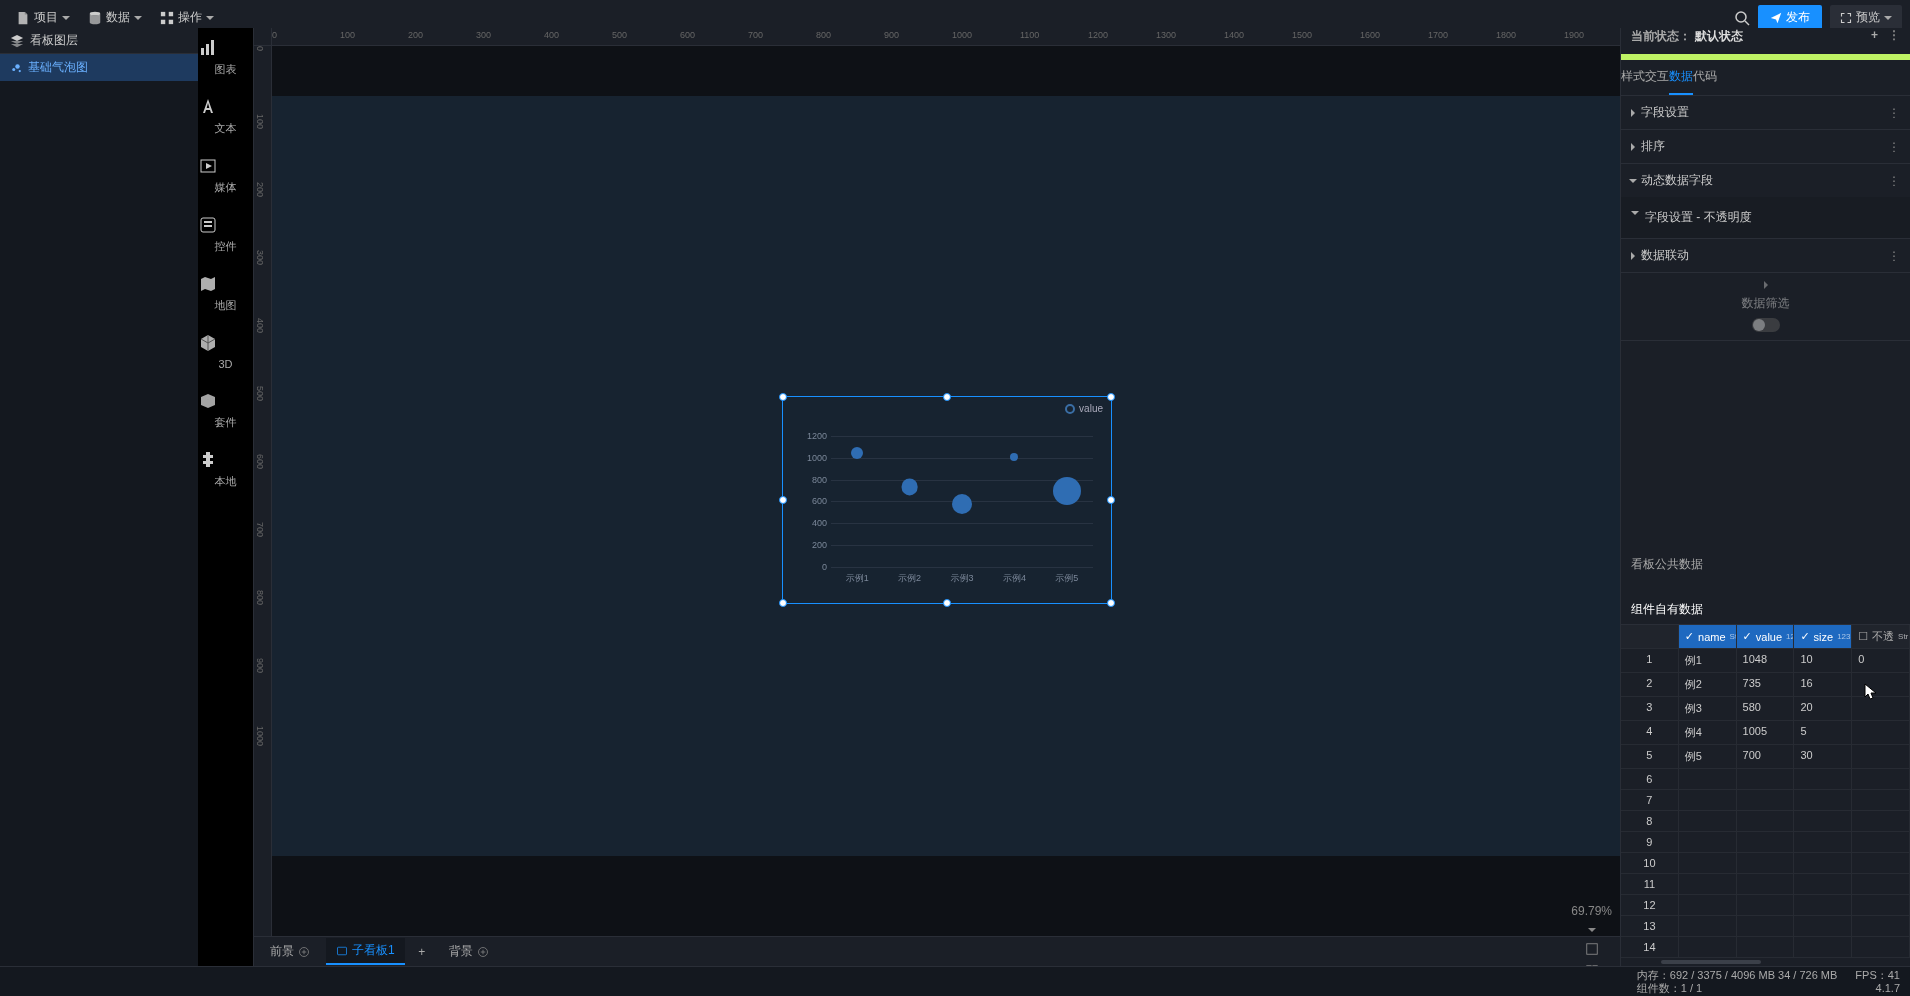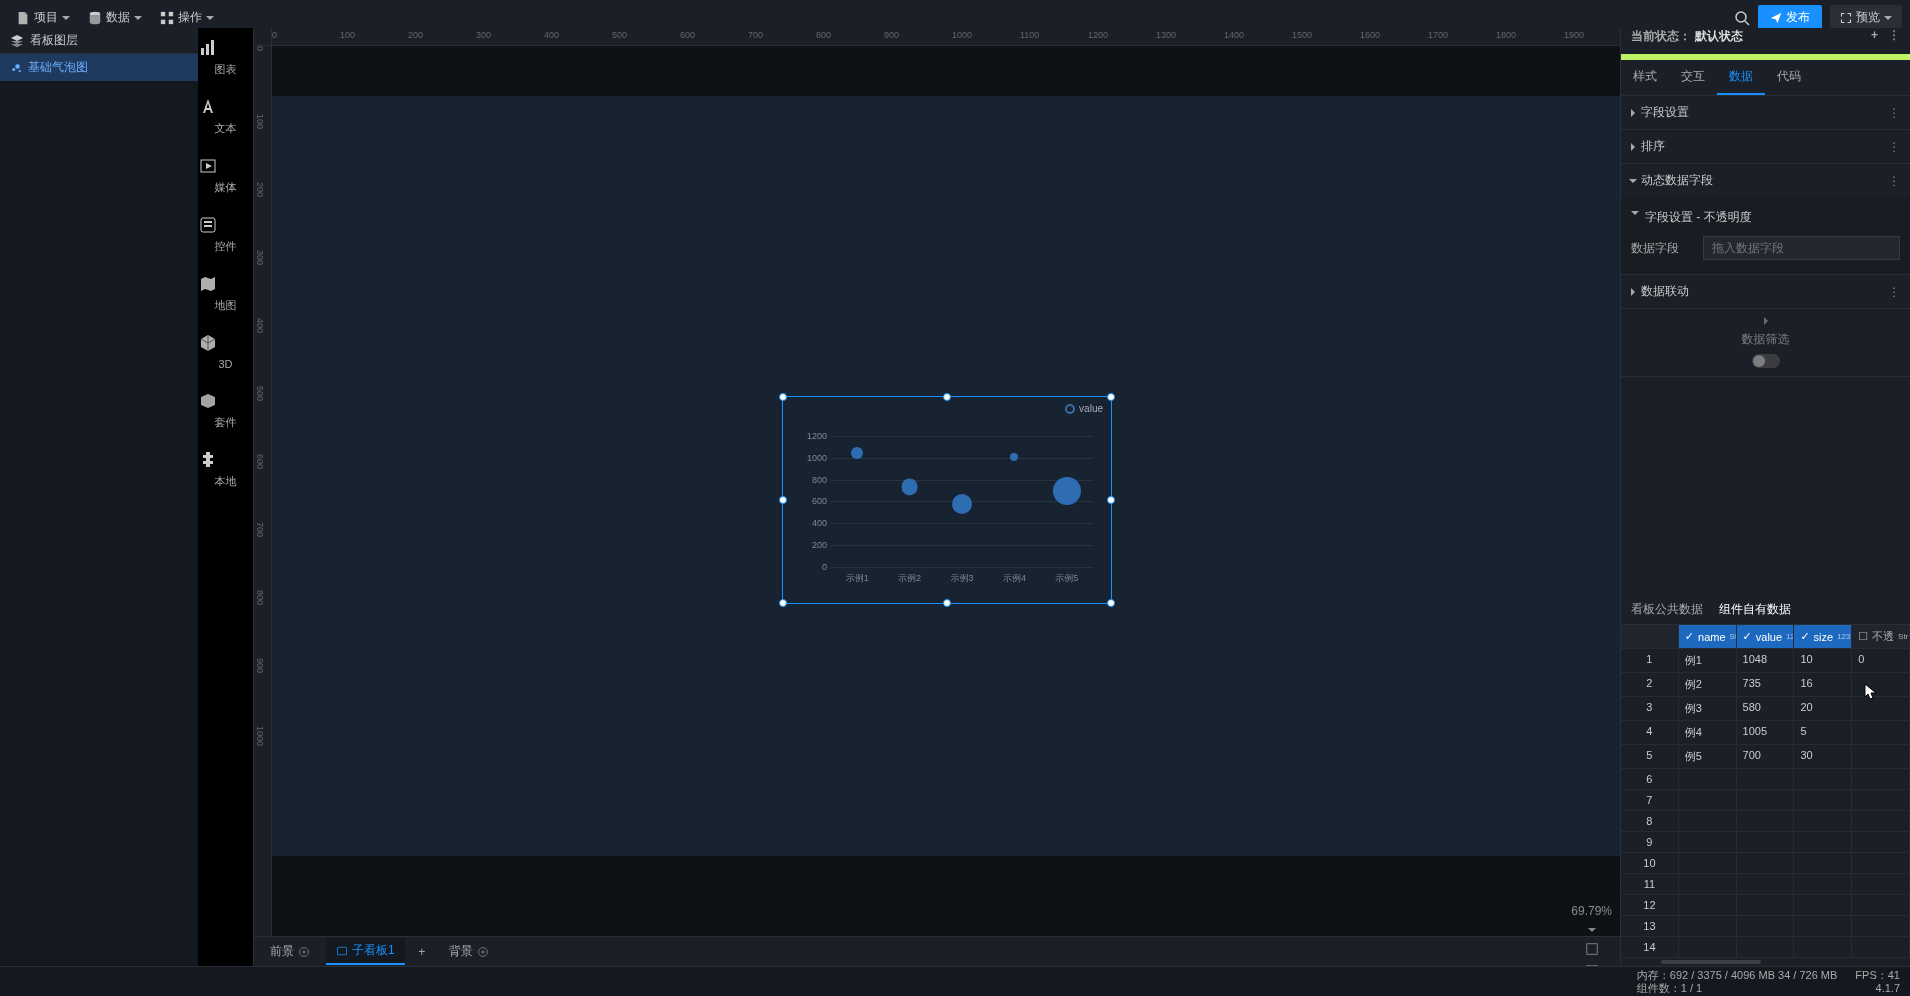--- a/index.html
+++ b/index.html
@@ -296,21 +296,21 @@
   font-weight: bold;
 }
 .state-label { color: #aaa; }
 .state-value { color: #ddd; margin-left: 4px; flex: 1; }
 .state-add { color: #aaa; cursor: pointer; padding: 0 4px; }
 .rp-tabs {
   display: flex;
   border-bottom: 1px solid #2a2e37;
 }
 .rp-tab {
-  padding: 8px 12px;
+  padding: 8px 0;
   cursor: pointer;
   color: #aaa;
 }
 .rp-tab.active { color: #1890ff; border-bottom: 2px solid #1890ff; }
 .rp-section {
   border-bottom: 1px solid #2a2e37;
 }
 .rp-section-head {
   display: flex;
   align-items: center;
@@ -363,20 +363,21 @@
 }
 .panel-flex-space { flex: 1; }
 .rp-disabled { opacity: 0.55; flex-direction: column; }
 
 
 .data-tabs {
   display: flex;
   padding: 6px 10px 0;
   gap: 16px;
   border-bottom: 1px solid #2a2e37;
+  flex-direction: column;
 }
 .data-tab { padding: 6px 0; color: #aaa; cursor: pointer; }
 .data-tab.active { color: #fff; }
 .data-grid {
   flex-shrink: 0;
   overflow: auto;
 }
 .dg-row { display: flex; }
 .dg-hcell, .dg-cell {
   border-right: 1px solid #272b33;
@@ -763,24 +764,20 @@
     </div>
     <div class="rp-subsection">
       <div class="rp-sub-head">
         <span>
             <svg width="8" height="8" viewBox="0 0 8 8">
               <path fill="#aaa" d="M0 2l4 4 4-4z"></path>
             </svg>
           </span>
         <span>字段设置 - 不透明度</span>
       </div>
-      <div class="rp-field-row">
-        <span class="rp-field-label">数据字段</span>
-        <input class="rp-field-input" placeholder="拖入数据字段" style="">
-      </div>
     </div>
   </div>
   <div class="rp-section">
     <div class="rp-section-head">
       <span class="caret"></span>
       <span class="title">数据联动</span>
       <span class="rp-more">⋮</span>
     </div>
   </div>
   <div class="rp-section">

